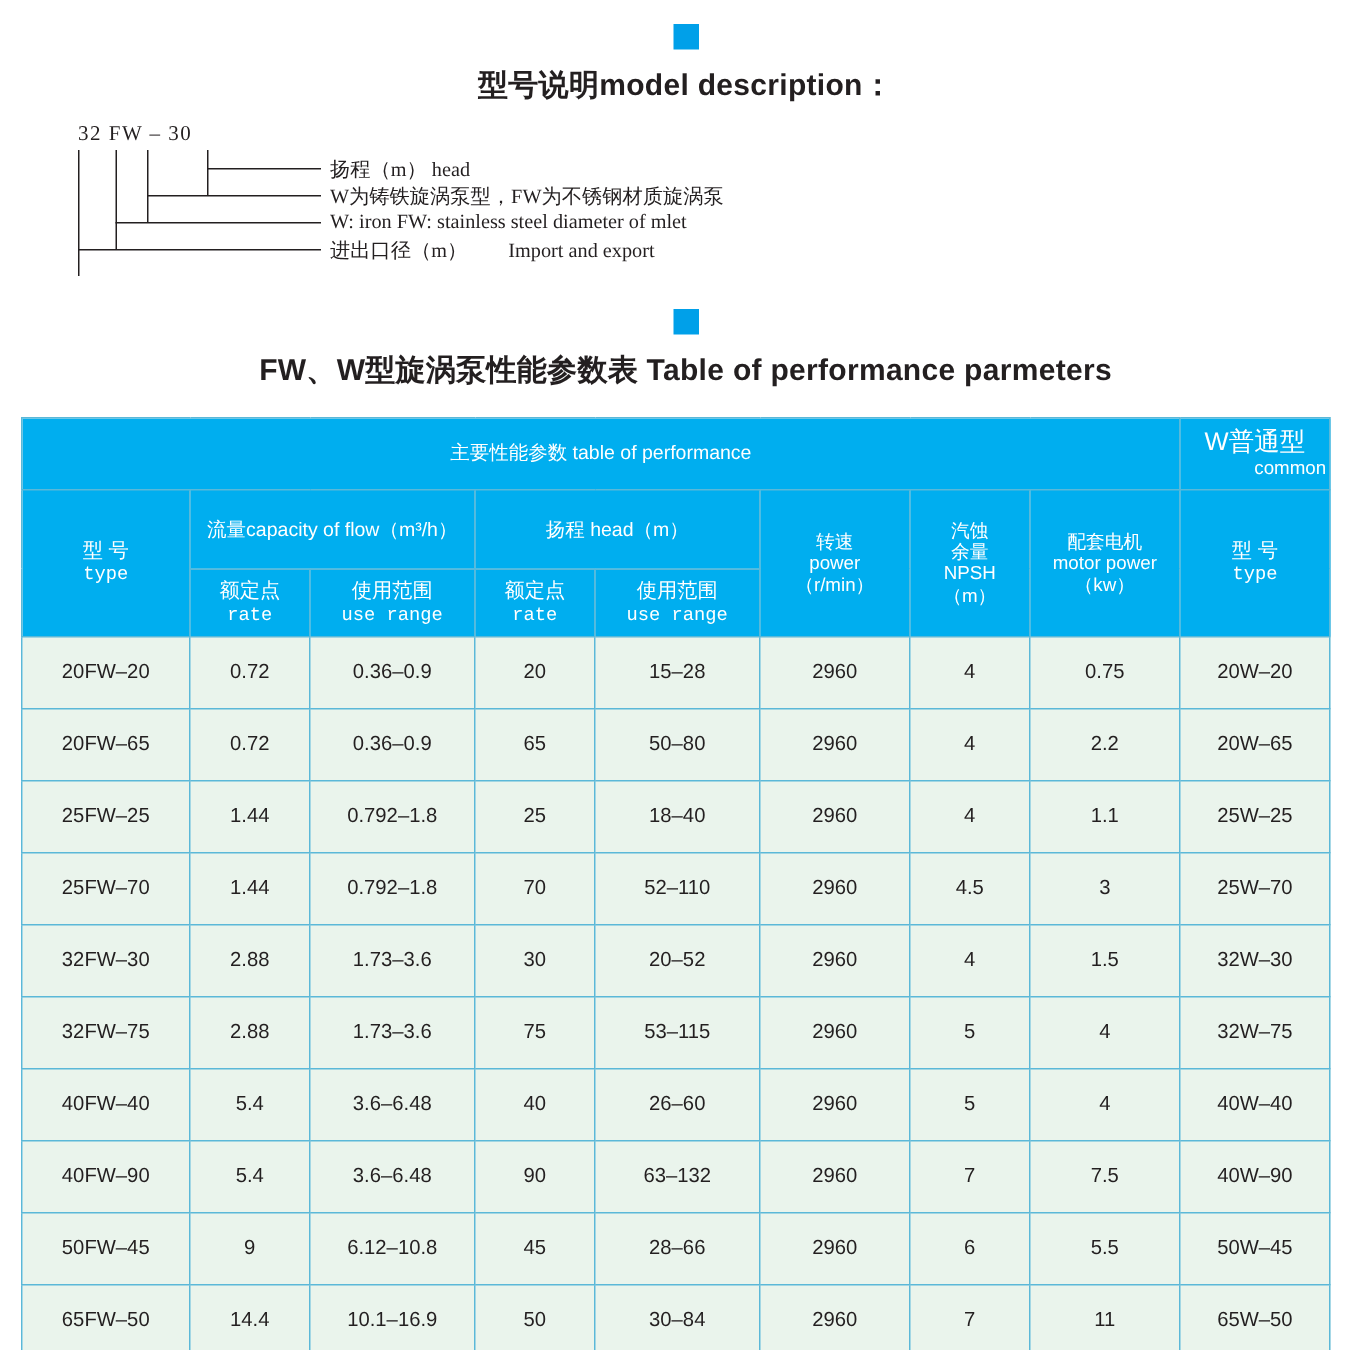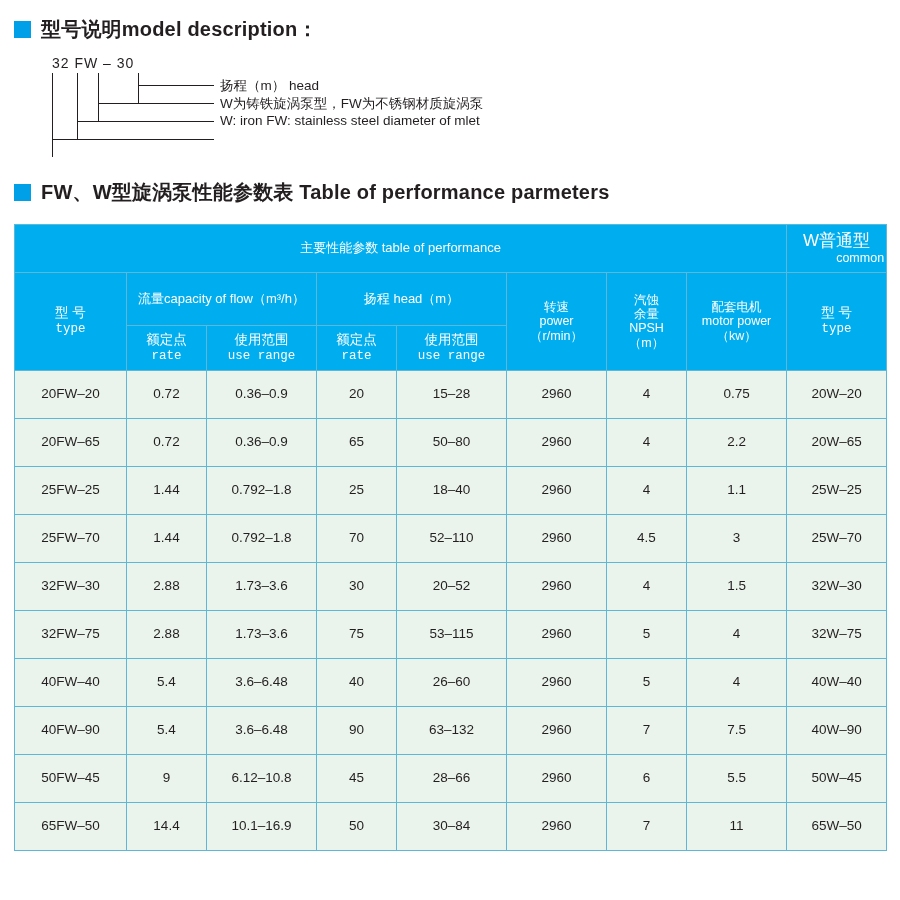--- a/index.html
+++ b/index.html
@@ -14,20 +14,21 @@
     color: #231f20;
     position: relative;
     overflow: hidden;
   }
 
   .section-heading {
     display: flex;
     align-items: center;
     gap: 10px;
     padding-left: 14px;
+    flex-direction: column;
   }
   .blue-square {
     width: 17px;
     height: 17px;
     background: #00a0e9;
     flex: 0 0 auto;
   }
   .section-heading .title {
     font-size: 20px;
     font-weight: bold;
@@ -39,20 +40,21 @@
   #model-desc-heading {
     margin-top: 16px;
   }
   .model-diagram {
     position: relative;
     margin-top: 12px;
     margin-left: 40px;
     width: 700px;
     height: 115px;
     font-size: 13.5px;
+    font-family: Liberation Serif, serif;
   }
   .code-text {
     position: absolute;
     top: 0;
     left: 12px;
     font-size: 14px;
     letter-spacing: 1px;
     white-space: nowrap;
   }
   .vline {
@@ -168,20 +170,24 @@
 
   <div class="leader-label" style="left:180px; top:22px;">
     <span class="cn">扬程（m）</span>
     <span class="en" style="">head</span>
   </div>
 
   <div class="leader-label" style="left:180px; top:58px;">W: iron      FW: stainless steel diameter of mlet</div>
 
   <div class="leader-label" style="left:180px; top:40px;">W为铸铁旋涡泵型，FW为不锈钢材质旋涡泵</div>
 
+  <div class="leader-label" style="left:180px; top:76px;">
+    <span class="cn">进出口径（m）</span>
+    <span class="en" style="margin-left:24px;">Import and export</span>
+  </div>
 </div>
 
 <div class="section-heading" id="perf-heading">
   <div class="blue-square"></div>
   <div class="title">FW、W型旋涡泵性能参数表 Table of performance parmeters</div>
 </div>
 
 <div class="table-wrap">
   <table class="perf">
     <colgroup>

